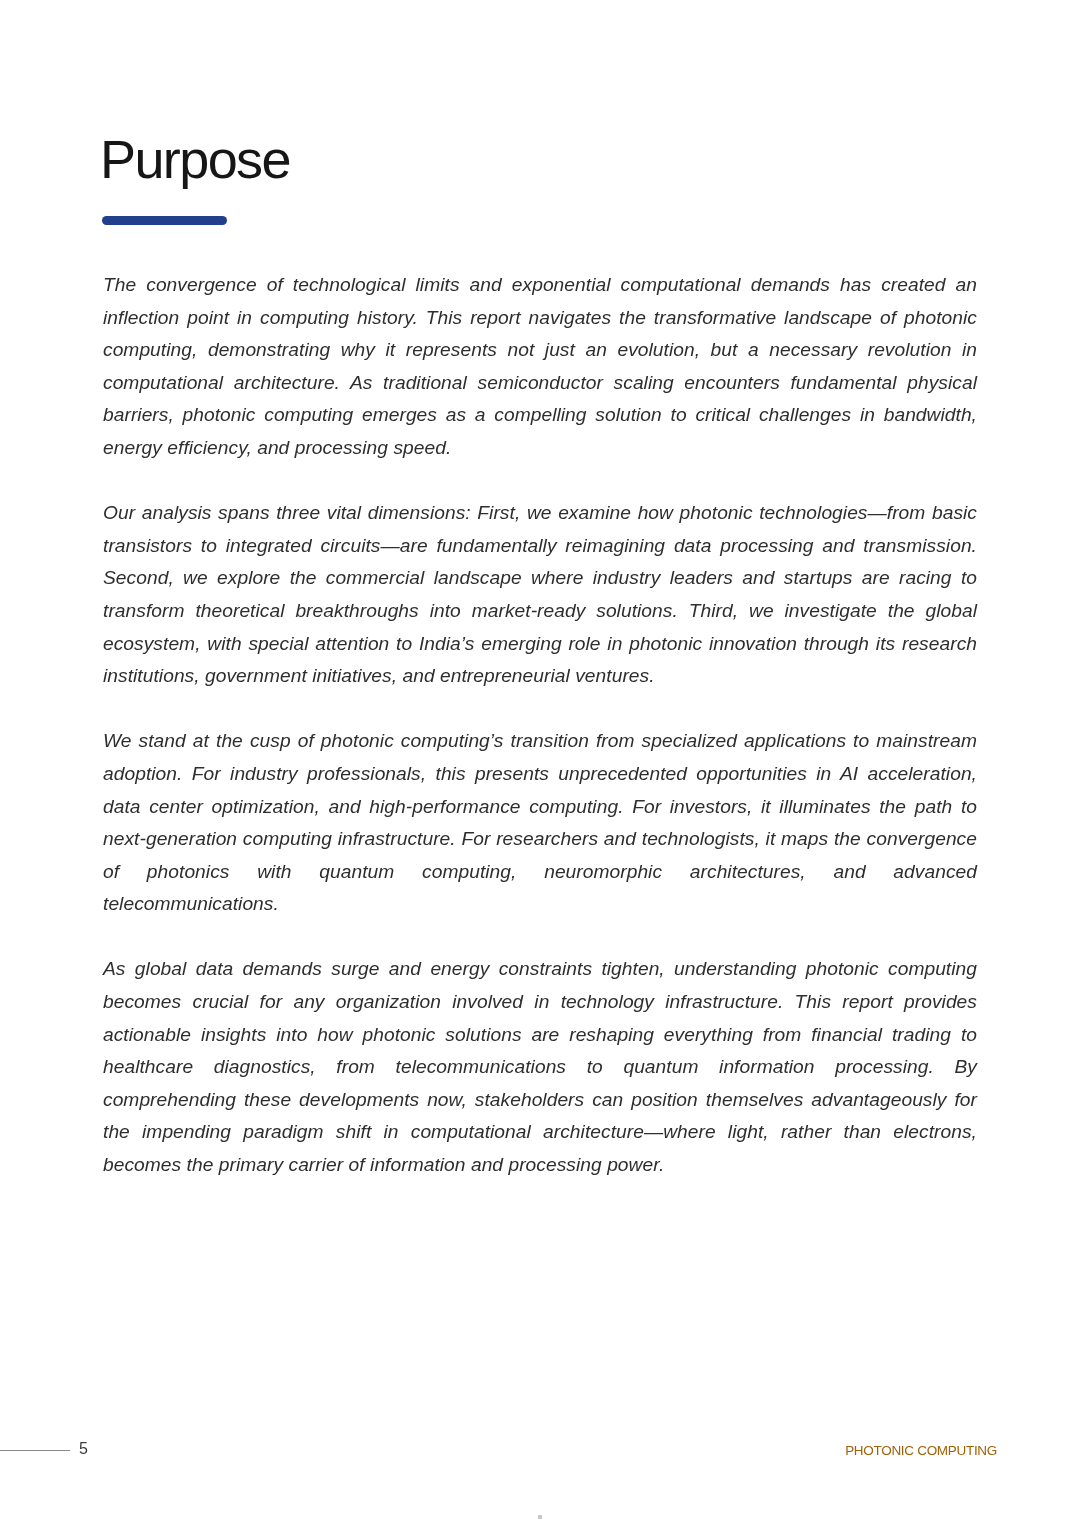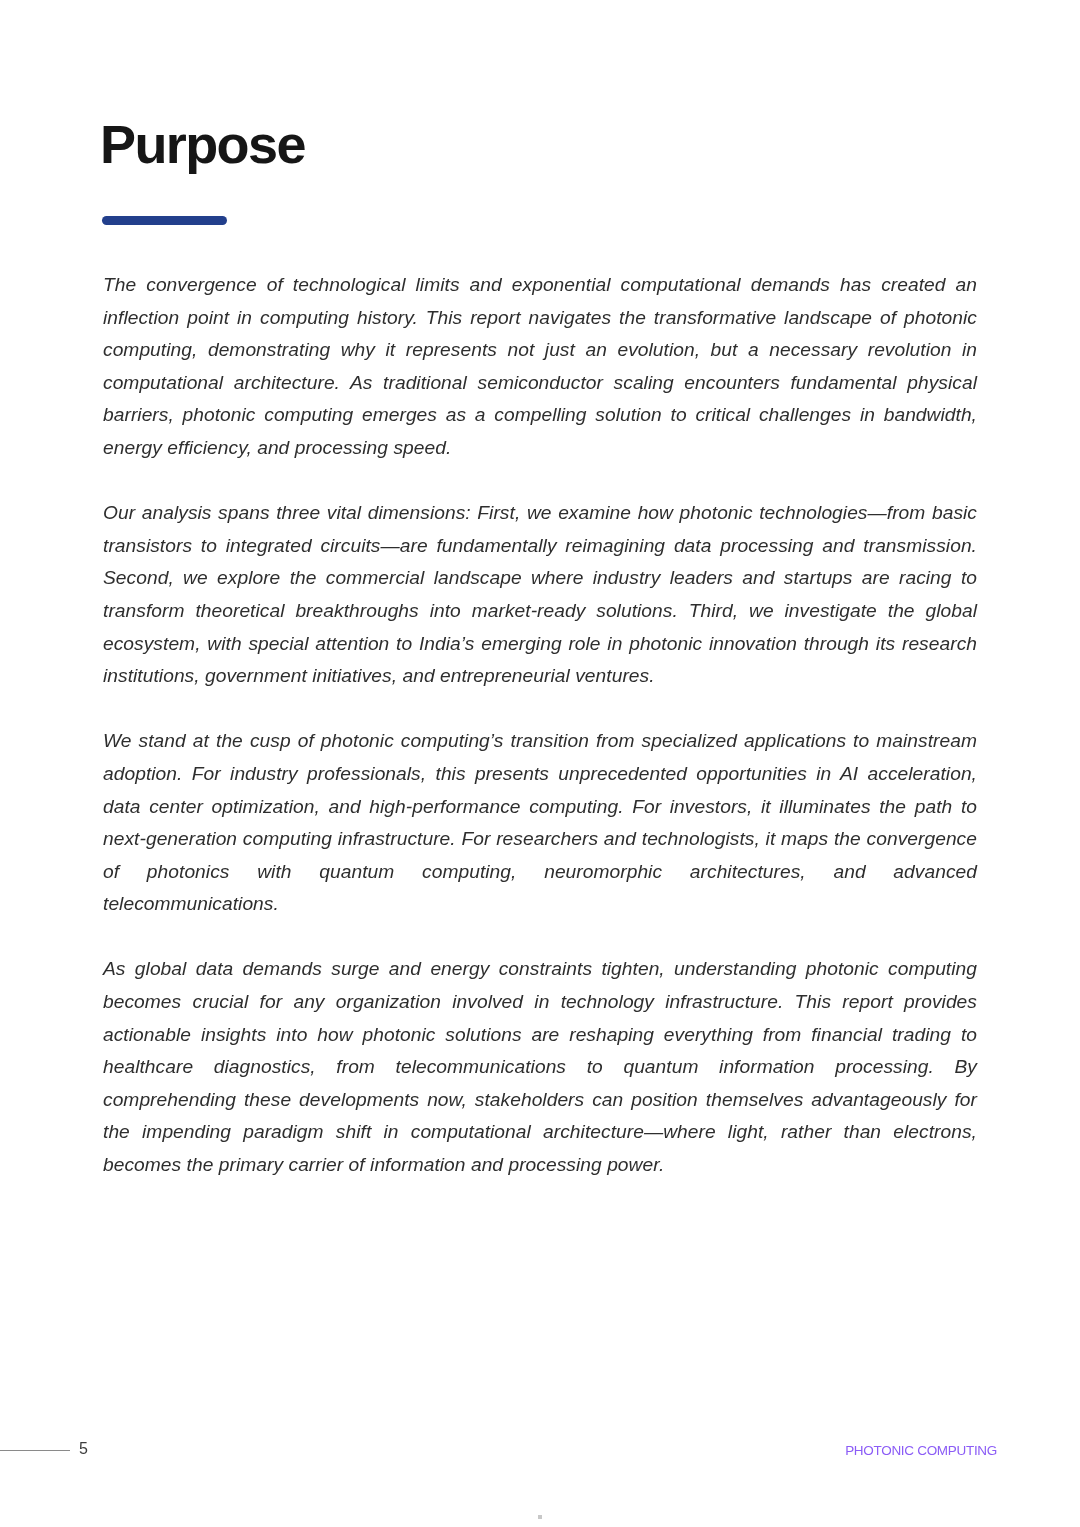--- a/index.html
+++ b/index.html
@@ -11,24 +11,24 @@
       width: 1080px;
       height: 1527px;
       position: relative;
       overflow: hidden;
       font-family: "Liberation Sans", sans-serif;
       color: #2b2b2b;
     }
     .page-title {
       position: absolute;
       left: 100px;
-      top: 112px;
+      top: 127px;
       margin: 0;
       font-family: "Liberation Sans", sans-serif;
-      font-weight: 700;
+      font-weight: 400;
       font-size: 54px;
       letter-spacing: -1.6px;
       color: #161616;
       line-height: 1.2;
     }
     .accent-bar {
       position: absolute;
       left: 102px;
       top: 216px;
       width: 125px;
@@ -68,21 +68,21 @@
       font-size: 16px;
       color: #3c3c3c;
     }
     .running-title {
       position: absolute;
       right: 83px;
       top: 1443px;
       font-family: "Liberation Sans", sans-serif;
       font-size: 13.5px;
       letter-spacing: -0.3px;
-      color: #8b5cf6;
+      color: #a16207;
     }
     .bottom-mark {
       position: absolute;
       left: 538px;
       top: 1515px;
       width: 4px;
       height: 4px;
       background: #c8c8c8;
     }
   </style>

